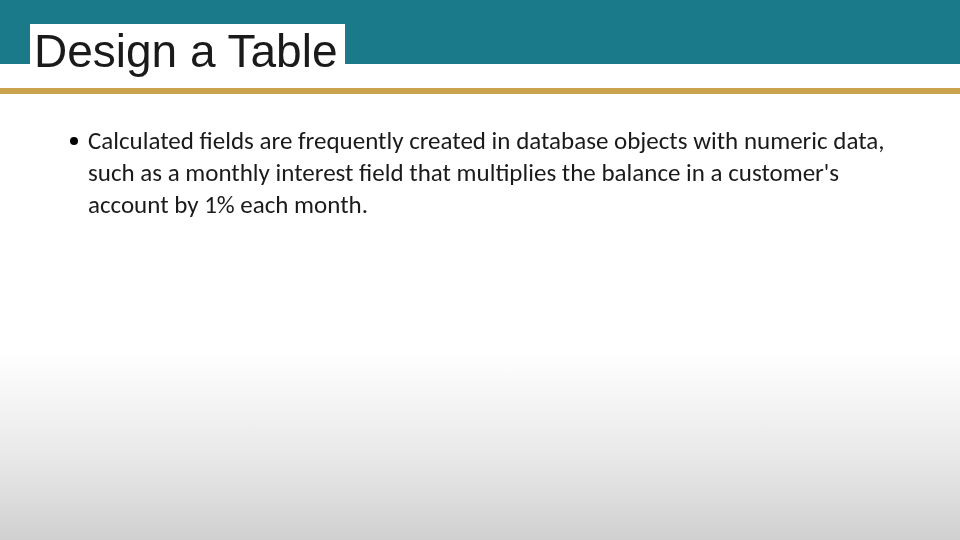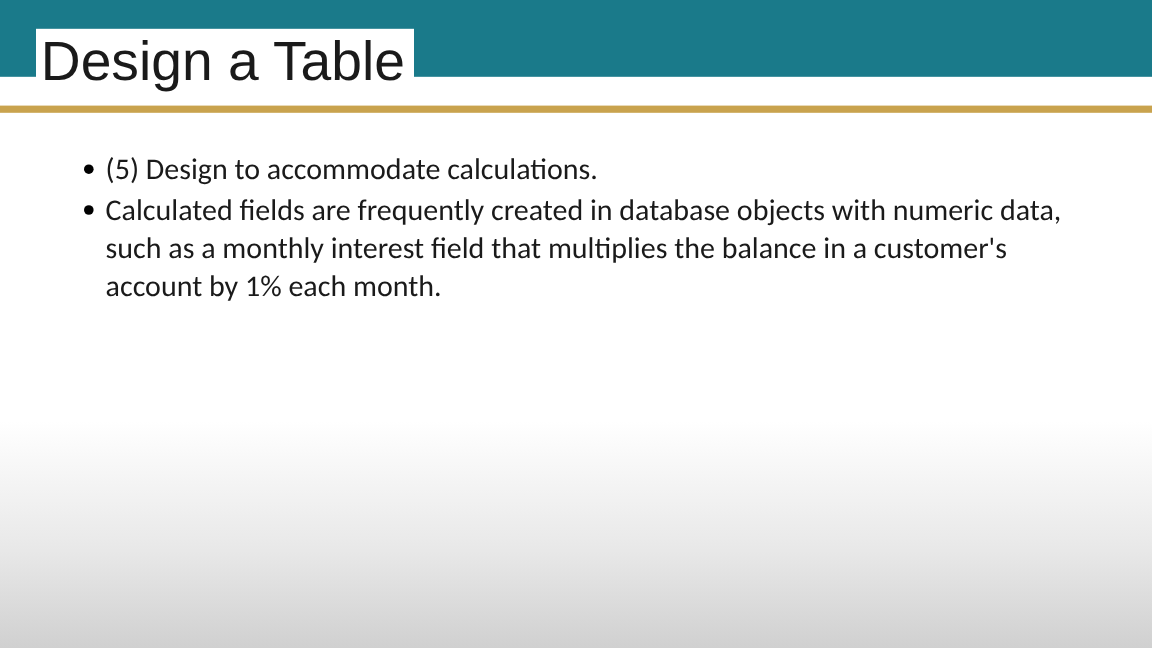--- a/index.html
+++ b/index.html
@@ -72,19 +72,15 @@
 <body>
 
 <div class="header-bar">
   <div class="title">Design a Table</div>
 </div>
 <div class="gold-line"></div>
 
 <div class="content">
   <div class="bullet-item">
     <div class="bullet-dot"></div>
-    <div class="bullet-text">(5) Design to accommodate calculations.</div>
-  </div>
-  <div class="bullet-item">
-    <div class="bullet-dot"></div>
     <div class="bullet-text">Calculated fields are frequently created in database objects with numeric data, such as a monthly interest field that multiplies the balance in a customer's account by 1% each month.</div>
   </div>
 </div>
 
 </body></html>

